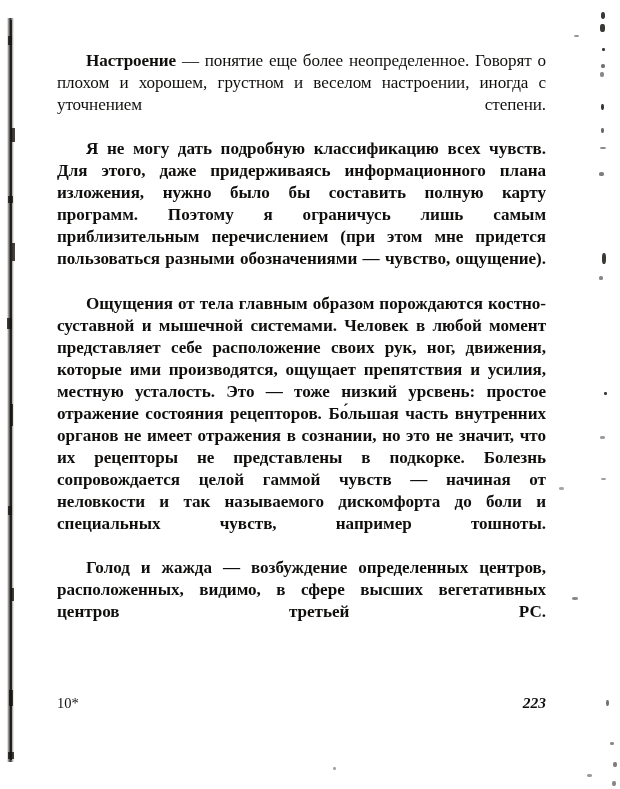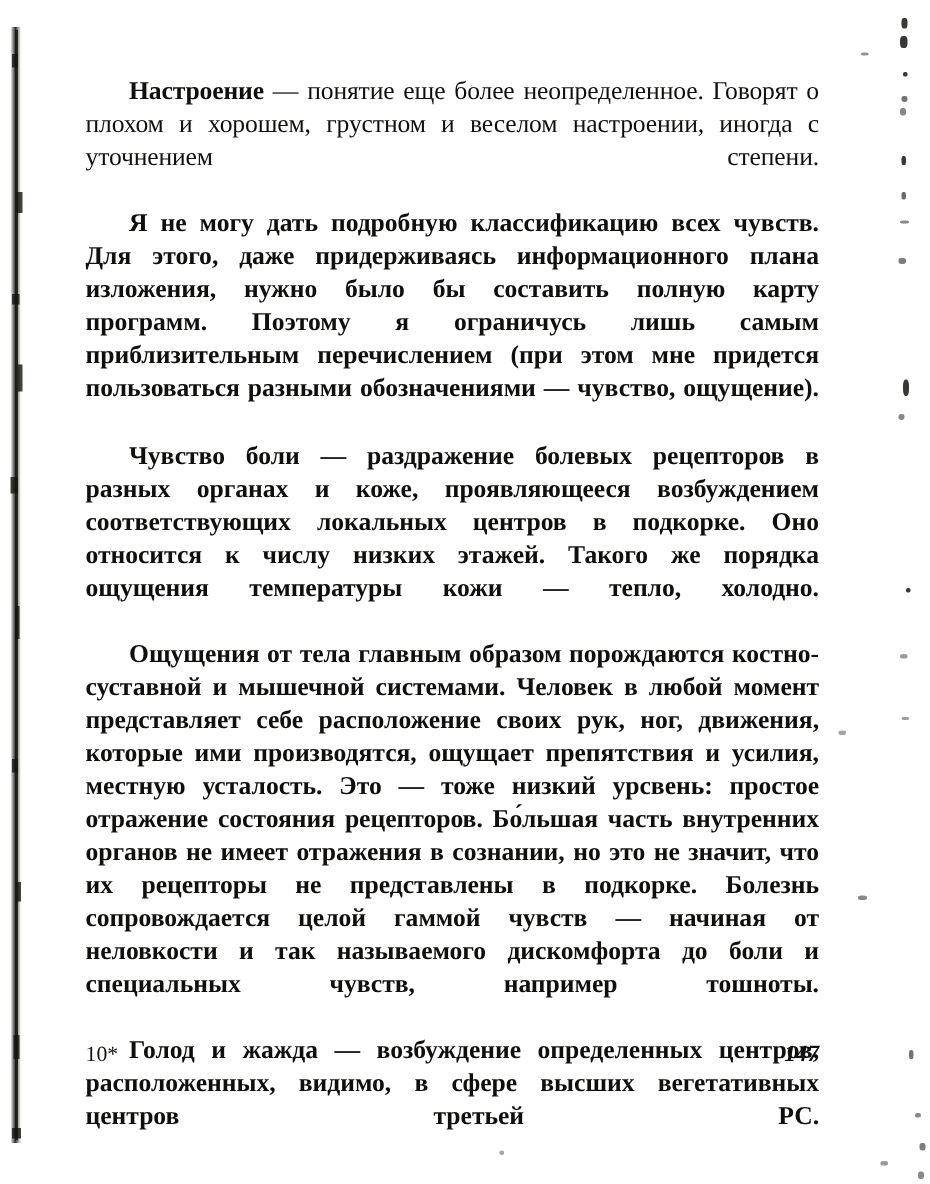--- a/index.html
+++ b/index.html
@@ -155,27 +155,26 @@
   <div class="speck" style="left:333px; top:767px; width:3px; height:3px; opacity:.45;"></div>
   <div class="speck" style="left:613px; top:762px; width:4px; height:5px; opacity:.65;"></div>
   <div class="speck" style="left:612px; top:781px; width:4px; height:5px; opacity:.6;"></div>
 
   <div class="text-block">
 
     <p class="para lead"><span>Настроение</span><span class="rest"> — понятие еще более неопределенное. Говорят о плохом и хорошем, грустном и веселом настроении, иногда с уточнением степени.</span></p>
 
     <p class="para">Я не могу дать подробную классификацию всех чувств. Для этого, даже придерживаясь информационного плана изложения, нужно было бы составить полную карту программ. Поэтому я ограничусь лишь самым приблизительным перечислением (при этом мне придется пользоваться разными обозначениями — чувство, ощущение).</p>
 
-    <p class="para">Чувство боли — раздражение болевых рецепторов в разных органах и коже, проявляющееся возбуждением соответствующих локальных центров в подкорке. Оно относится к числу низких этажей. Такого же порядка ощущения температуры кожи — тепло, холодно.</p>
 
     <p class="para">Ощущения от тела главным образом порождаются костно-суставной и мышечной системами. Человек в любой момент представляет себе расположение своих рук, ног, движения, которые ими производятся, ощущает препятствия и усилия, местную усталость. Это — тоже низкий урсвень: простое отражение состояния рецепторов. Бо́льшая часть внутренних органов не имеет отражения в сознании, но это не значит, что их рецепторы не представлены в подкорке. Болезнь сопровождается целой гаммой чувств — начиная от неловкости и так называемого дискомфорта до боли и специальных чувств, например тошноты.</p>
 
 
     <p class="para">Голод и жажда — возбуждение определенных центров, расположенных, видимо, в сфере высших вегетативных центров третьей РС.</p>
 
   </div>
 
   <div class="footer">
     <span class="folio-left">10*</span>
-    <span class="folio-right">147</span>
+    <span class="folio-right">223</span>
   </div>
 
 </div>
 
 </body></html>

